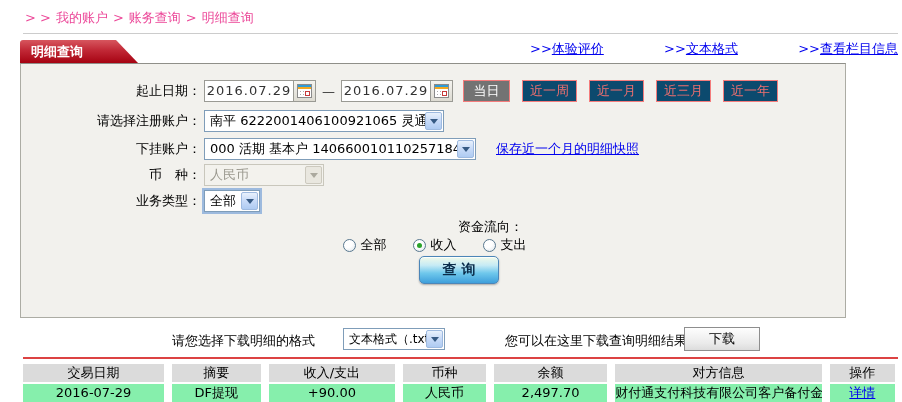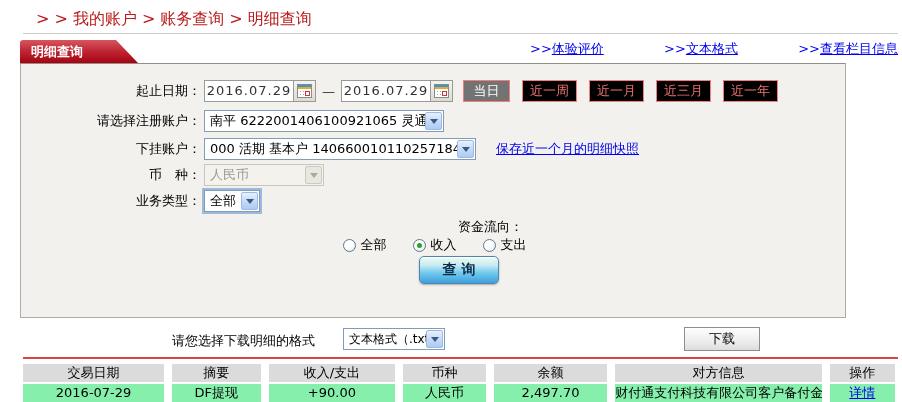--- a/index.html
+++ b/index.html
@@ -1,20 +1,20 @@
 <!DOCTYPE html>
 <html><head>
 <meta charset="utf-8">
 <style>
   * { margin:0; padding:0; box-sizing:border-box; }
   body { background:#fff; font-family:"DejaVu Sans", sans-serif; }
   .screen { position:relative; width:902px; height:402px; background:#fff; overflow:hidden; }
 
   
-  .breadcrumb { position:absolute; left:36px; top:9px; font-size:16px; color:#b91c1c; white-space:nowrap; }
+  .breadcrumb { position:absolute; left:25px; top:9px; font-size:13px; color:#ec4899; white-space:nowrap; }
   .breadcrumb span { margin-right:5px; }
   .crumb { cursor:pointer; }
 
   .sep-line { position:absolute; left:23px; top:33px; width:875px; height:1px; background:#cccccc; }
 
   
   .tab { position:absolute; left:20px; top:40px; width:118px; height:23px;
          background:linear-gradient(180deg,#d7565e 0%,#c12836 45%,#a60312 100%);
          clip-path:polygon(0 0,96px 0,118px 23px,0 23px);
          border-top-left-radius:3px; color:#fff; font-weight:bold; font-size:13px;
@@ -40,21 +40,21 @@
             display:flex; align-items:center; justify-content:center; cursor:pointer; }
   .cal { position:relative; width:15px; height:14px; background:#fff; border:1px solid #8a8a8a; overflow:hidden; }
   .cal .bar1 { height:2px; background:#2f9bd6; }
   .cal .bar2 { height:2px; background:#f4a71d; }
   .cal .grid { height:8px; margin:1px;
                background-image:radial-gradient(#aaa 35%, transparent 40%); background-size:3px 3px; }
   .cal .sq { position:absolute; right:1px; bottom:1px; width:5px; height:5px; border:1px solid #c63a3a; background:#fff; }
   .dash { margin:0 6px; font-size:13px; color:#333; }
 
   
-  .qbtn { height:22px; font-size:13px; border:1px solid #f47c7c; color:#ee6f6f; background:#000000;
+  .qbtn { height:22px; font-size:13px; border:1px solid #f47c7c; color:#ee6f6f; background:#0c4a6e;
           display:flex; align-items:center; justify-content:center; cursor:pointer; flex:none; }
   .qbtn.active { background:#737373; color:#fff; }
   .w47 { width:47px; margin-left:10px; } .w55 { width:55px; margin-left:12px; }
 
   
   .combo { display:flex; align-items:center; height:22px; border:1px solid #7f9db9; background:#fff; padding:0 1px; }
   .combo .val { flex:1; padding:0 4px; font-size:13px; color:#000; white-space:nowrap; overflow:hidden; }
   .arrow-btn { flex:none; width:17px; height:18px; border:1px solid #9ebae0; border-radius:2px;
                background:linear-gradient(180deg,#e8f1fc 0%,#cadcf8 45%,#aecbf2 100%);
                display:flex; align-items:center; justify-content:center; cursor:pointer; }
@@ -235,20 +235,21 @@
 
   <div class="dl-label">请您选择下载明细的格式</div>
   <div class="dl-combo">
     <div class="combo w102">
       <div class="val">文本格式（.txt）</div>
       <div class="arrow-btn">
           <div class="chev"></div>
         </div>
     </div>
   </div>
+  <div class="dl-hint">您可以在这里下载查询明细结果</div>
   <button class="btn-download">下载</button>
 
   <div class="redline"></div>
 
   <div class="tbl">
     <div class="trow hrow">
       <div class="tcell c1">交易日期</div>
       <div class="tcell c2">摘要</div>
       <div class="tcell c3">收入/支出</div>
       <div class="tcell c4">币种</div>

